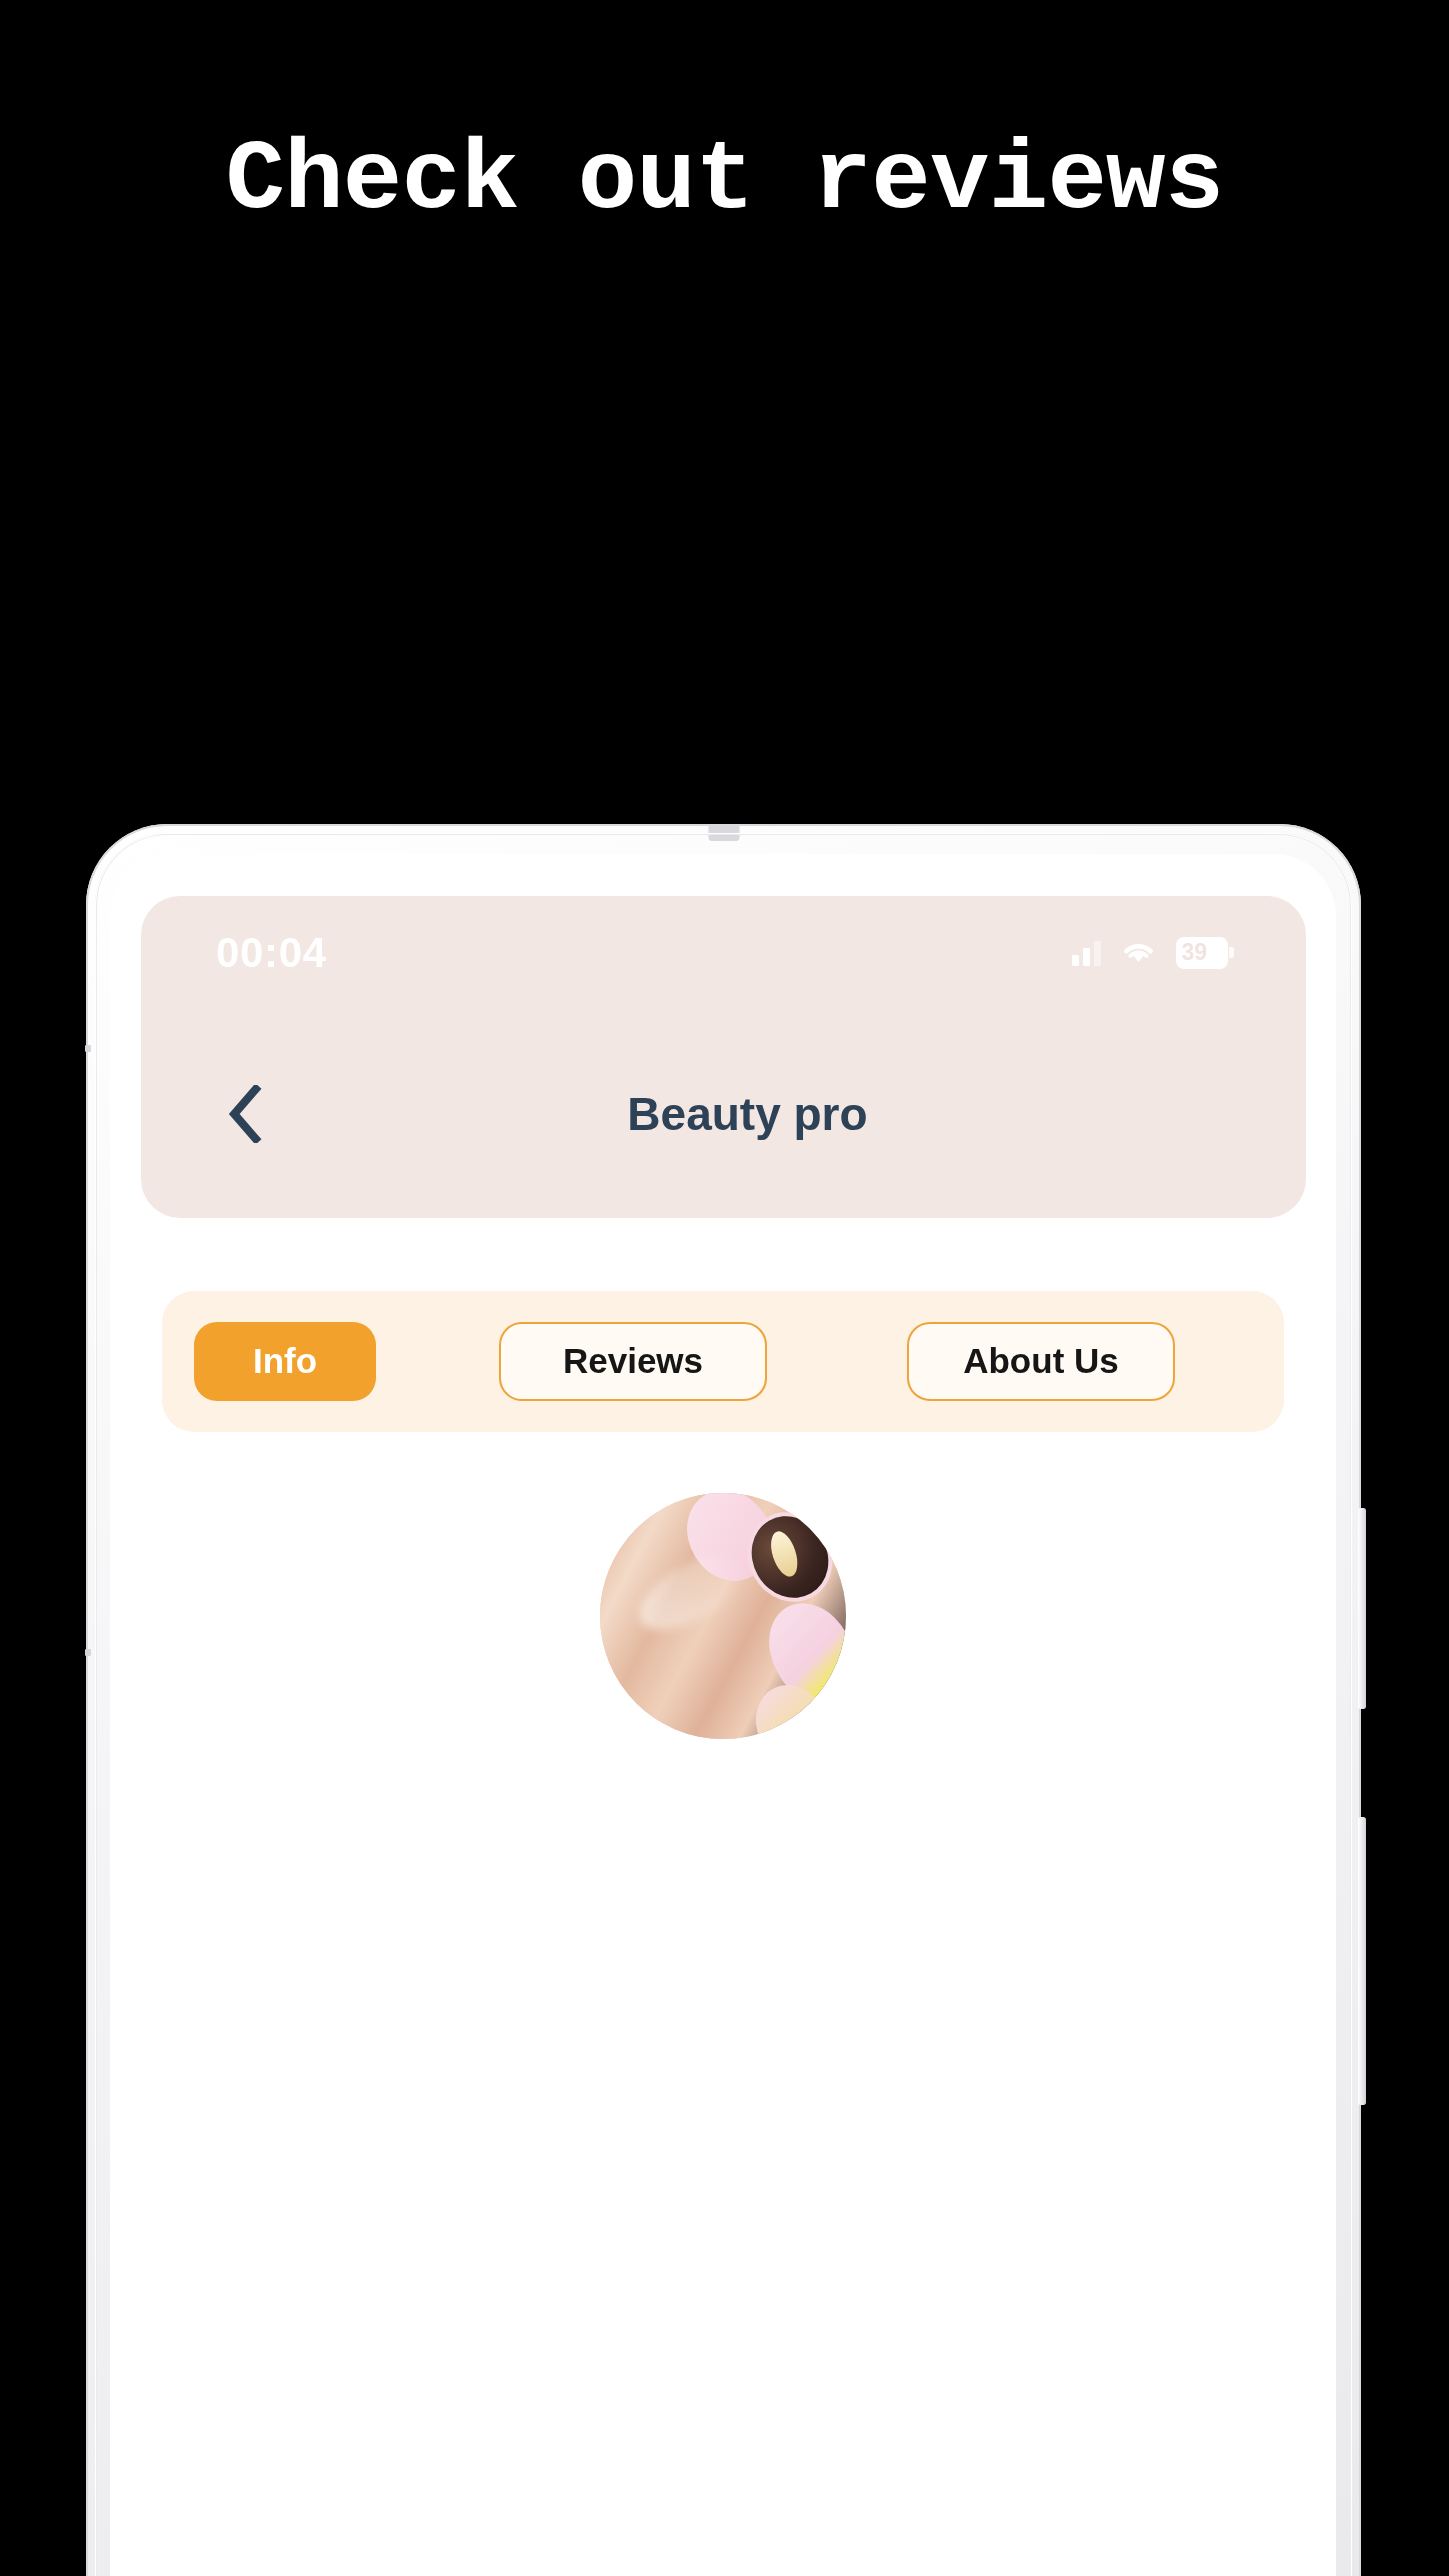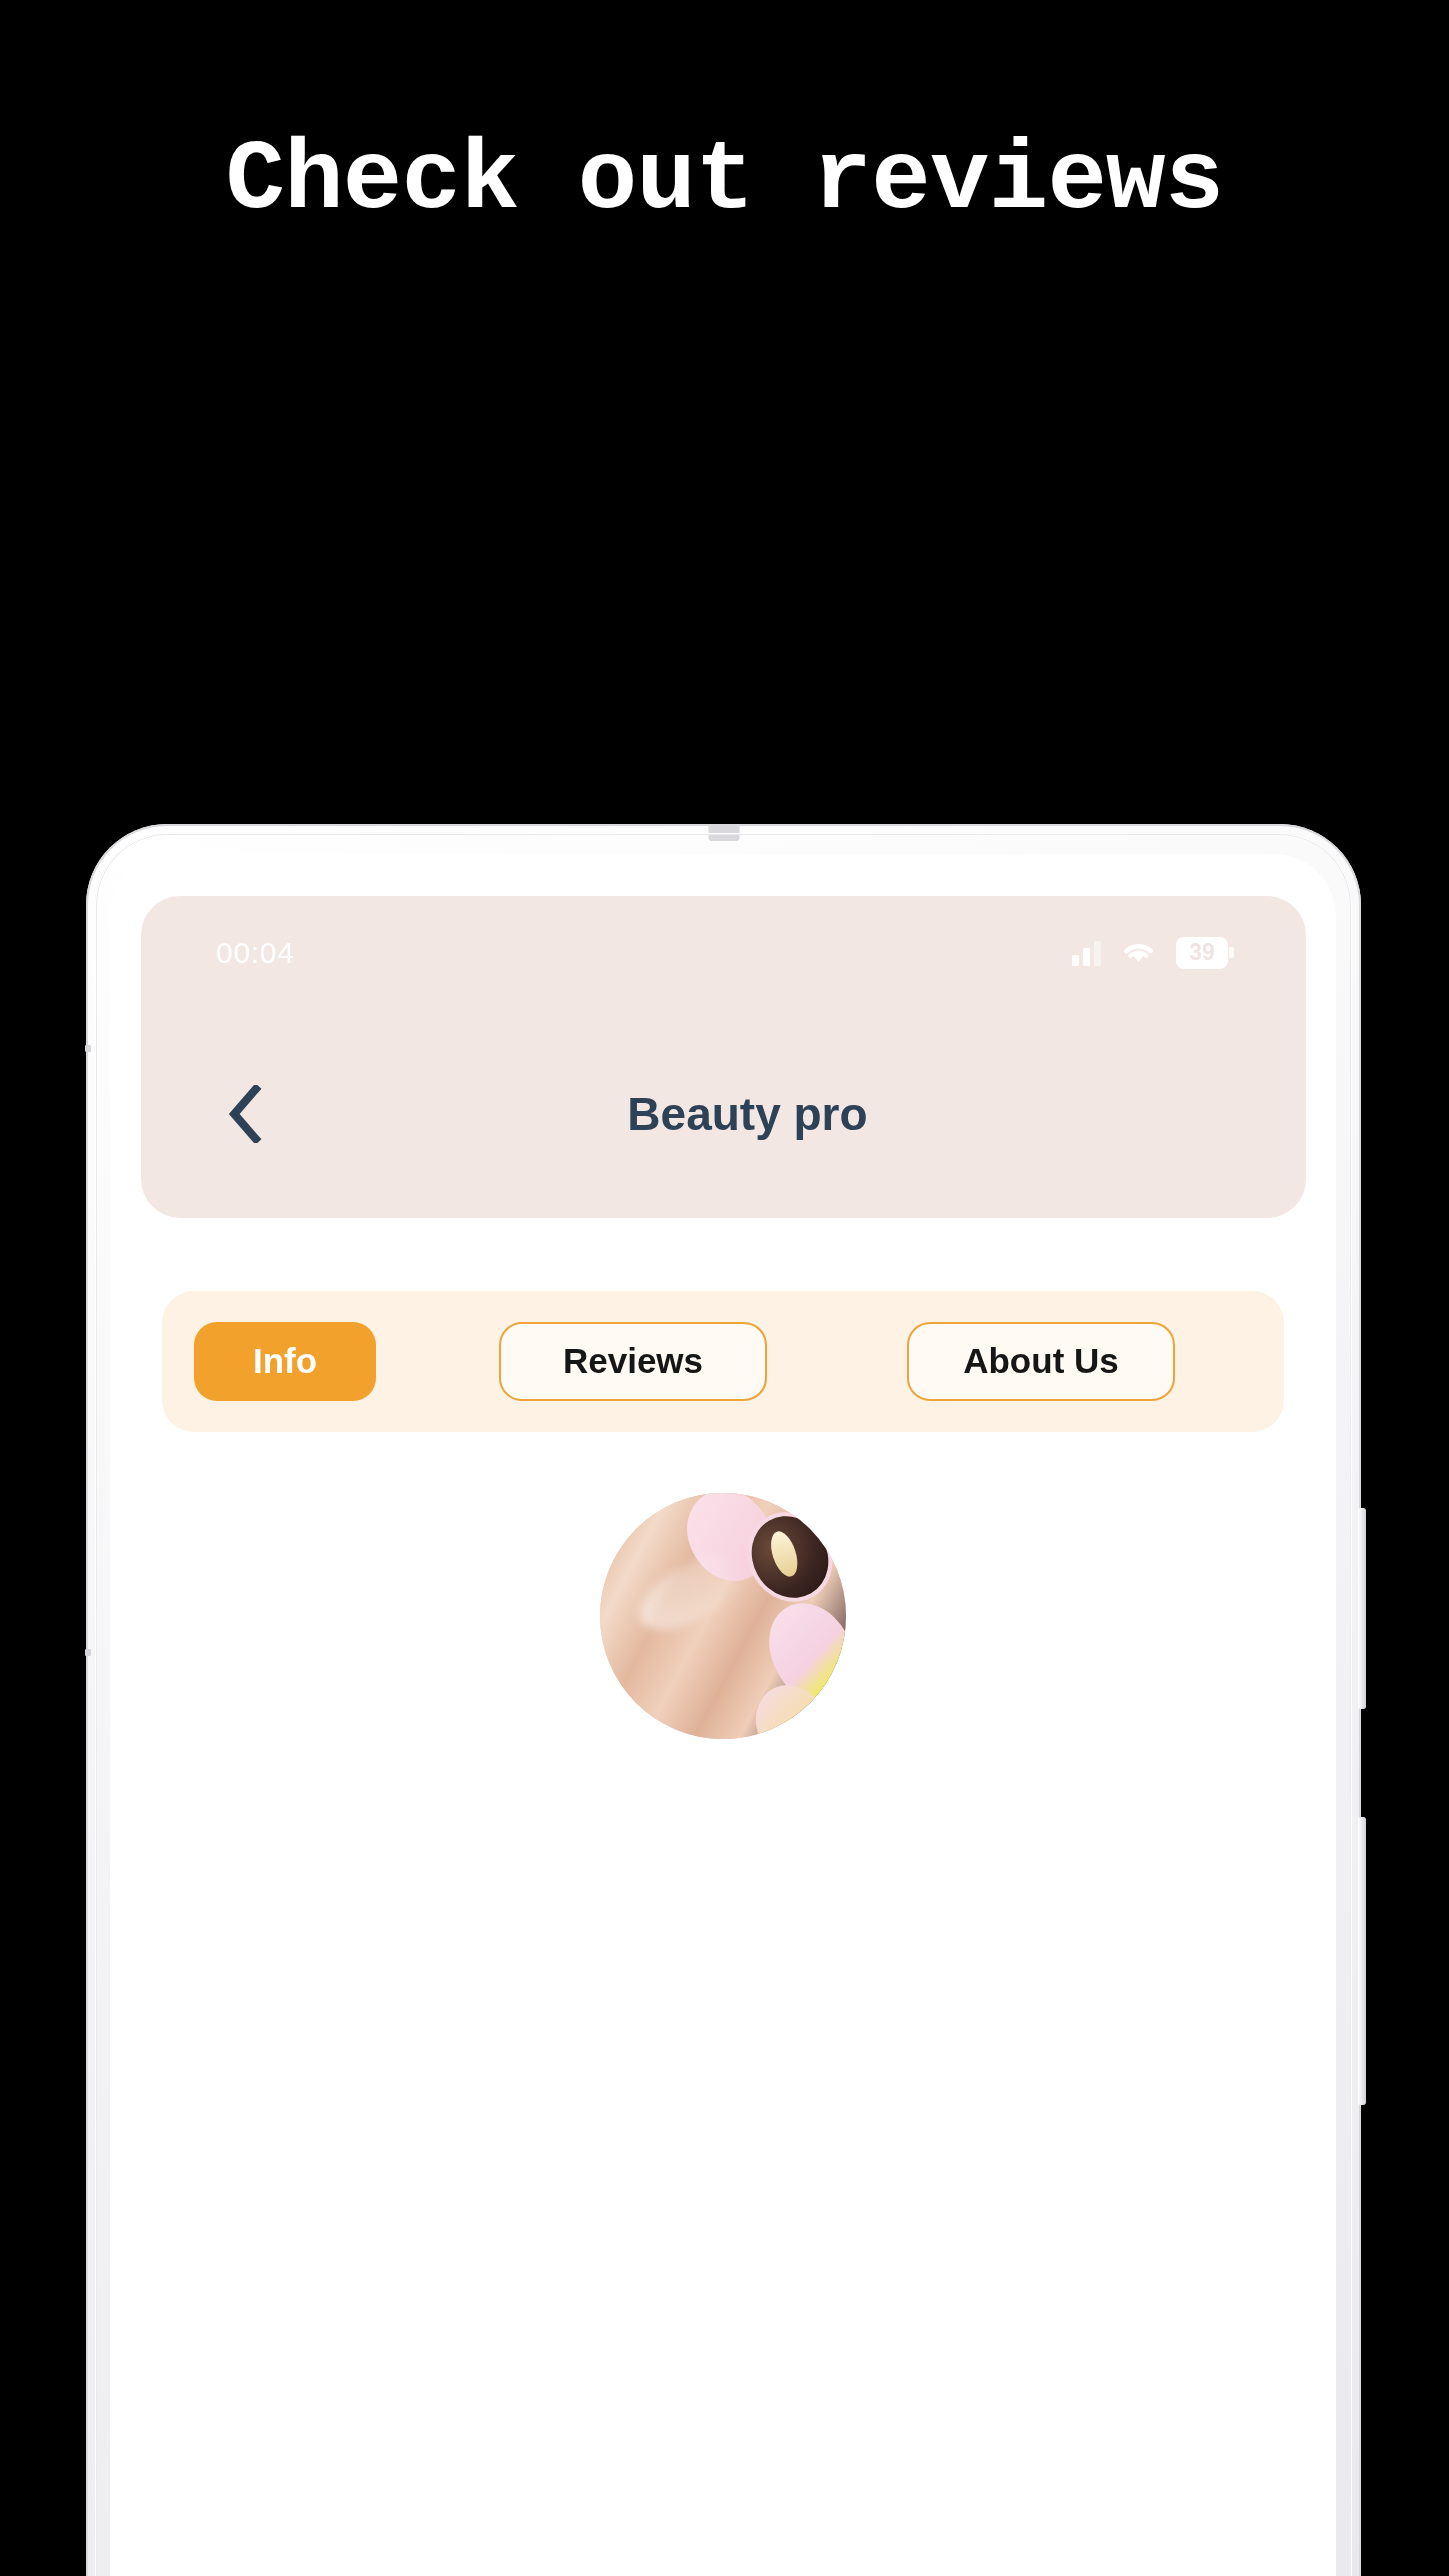--- a/index.html
+++ b/index.html
@@ -77,36 +77,36 @@
     width:1165px; height:322px;
     background:#f3e7e4;
     border-radius:39px;
   }
   .statusbar{
     position:absolute; left:0; top:0; width:100%; height:114px;
     display:flex; align-items:center; justify-content:space-between;
     padding:0 78px 0 75px;
   }
   .clock{
-    color:#ffffff; font-size:30px; font-weight:400;
+    color:#ffffff; font-size:42px; font-weight:700;
     letter-spacing:0.7px;
     font-family:"Liberation Sans", sans-serif;
   }
   .status-icons{ display:flex; align-items:center; gap:20px; }
   .signal{ display:flex; align-items:flex-end; gap:3.4px; height:27px; }
   .signal i{ display:block; width:7.4px; background:#ffffff; border-radius:1.3px; }
   .signal i:nth-child(1){ height:11.4px; }
   .signal i:nth-child(2){ height:18px; }
   .signal i:nth-child(3){ height:25.5px; opacity:.45; }
   .wifi{ width:35px; height:27px; position:relative; }
   .wifi svg{ display:block; }
   .battery{
     min-width:52px; height:32px;
     background:#ffffff; border-radius:8px;
-    display:flex; align-items:center; justify-content:center;
+    display:flex; align-items:center; justify-content:flex-start;
     color:#efe4e1; font-size:23px; font-weight:700;
     padding:0 5.4px;
     position:relative;
   }
   .battery::after{
     content:""; position:absolute; right:-6px; top:10.7px;
     width:4.7px; height:10.7px; background:#ffffff; border-radius:0 2px 2px 0;
     opacity:.8;
   }
 

